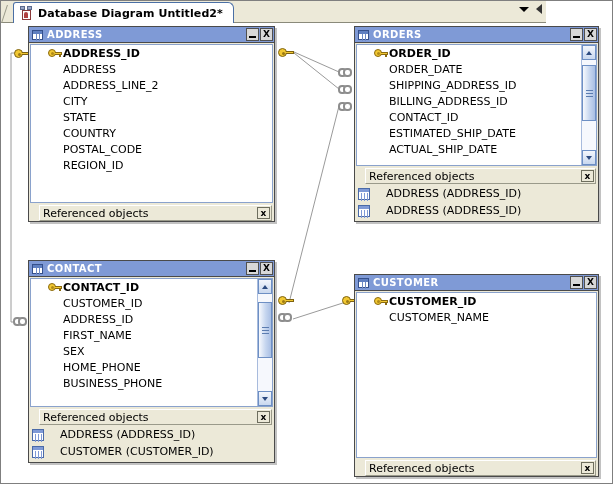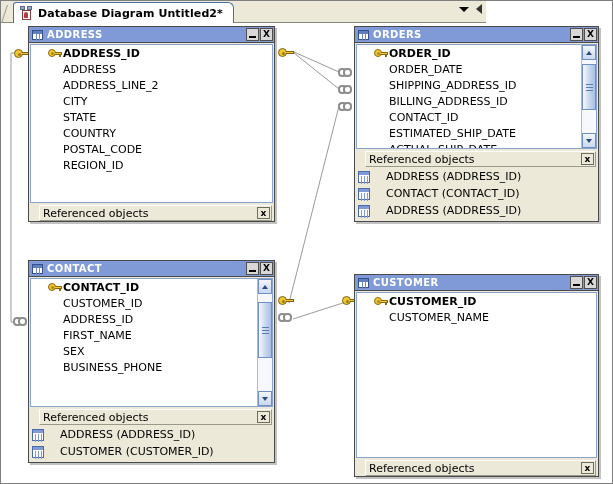--- a/index.html
+++ b/index.html
@@ -16,21 +16,21 @@
     position: relative;
     width: 613px; height: 484px;
     background: #ffffff;
     border: 1px solid #7f7f7f;
     overflow: hidden;
   }
 
   
   #tabstrip {
     position: absolute; left: 0; top: 0;
-    width: 485px; height: 22px;
+    width: 545px; height: 22px;
     background: #ece9d8;
     border-bottom: 1px solid #8a8a7a;
     text-align: center;
   }
   #tab-active {
     position: absolute; left: 12px; top: 1px;
     height: 21px;
     padding: 0 10px 0 6px;
     background: #ffffff;
     border: 1px solid #4a6fa5;
@@ -486,24 +486,20 @@
             <span class="ref-label">Referenced objects</span>
             <span class="ref-x">x</span>
           </div>
           <div class="ref-list">
             <div class="ref-item">
               <span class="ref-tbl-icon"></span>
               <span>ADDRESS (ADDRESS_ID)</span>
             </div>
             <div class="ref-item">
               <span class="ref-tbl-icon"></span>
-              <span>CONTACT (CONTACT_ID)</span>
-            </div>
-            <div class="ref-item">
-              <span class="ref-tbl-icon"></span>
               <span>ADDRESS (ADDRESS_ID)</span>
             </div>
           </div>
         </div>
         <div class="tbl" style="left: 27px; top: 237px; width: 247px; height: 203px;">
           <div class="tbl-title">
             <span class="grid-icon"></span>
             <span class="tbl-name">CONTACT</span>
             <div class="winbtns">
               <span class="winbtn">
@@ -531,20 +527,24 @@
               <span class="col-key"></span>
               <span class="col-name">ADDRESS_ID</span>
             </div>
             <div class="col-row">
               <span class="col-key"></span>
               <span class="col-name">FIRST_NAME</span>
             </div>
             <div class="col-row">
               <span class="col-key"></span>
               <span class="col-name">SEX</span>
+            </div>
+            <div class="col-row">
+              <span class="col-key"></span>
+              <span class="col-name">HOME_PHONE</span>
             </div>
             <div class="col-row">
               <span class="col-key"></span>
               <span class="col-name">BUSINESS_PHONE</span>
             </div>
             <div class="vscroll">
               <div class="sb-btn">
                 <span class="sb-arrow-up"></span>
               </div>
               <div class="sb-track">

